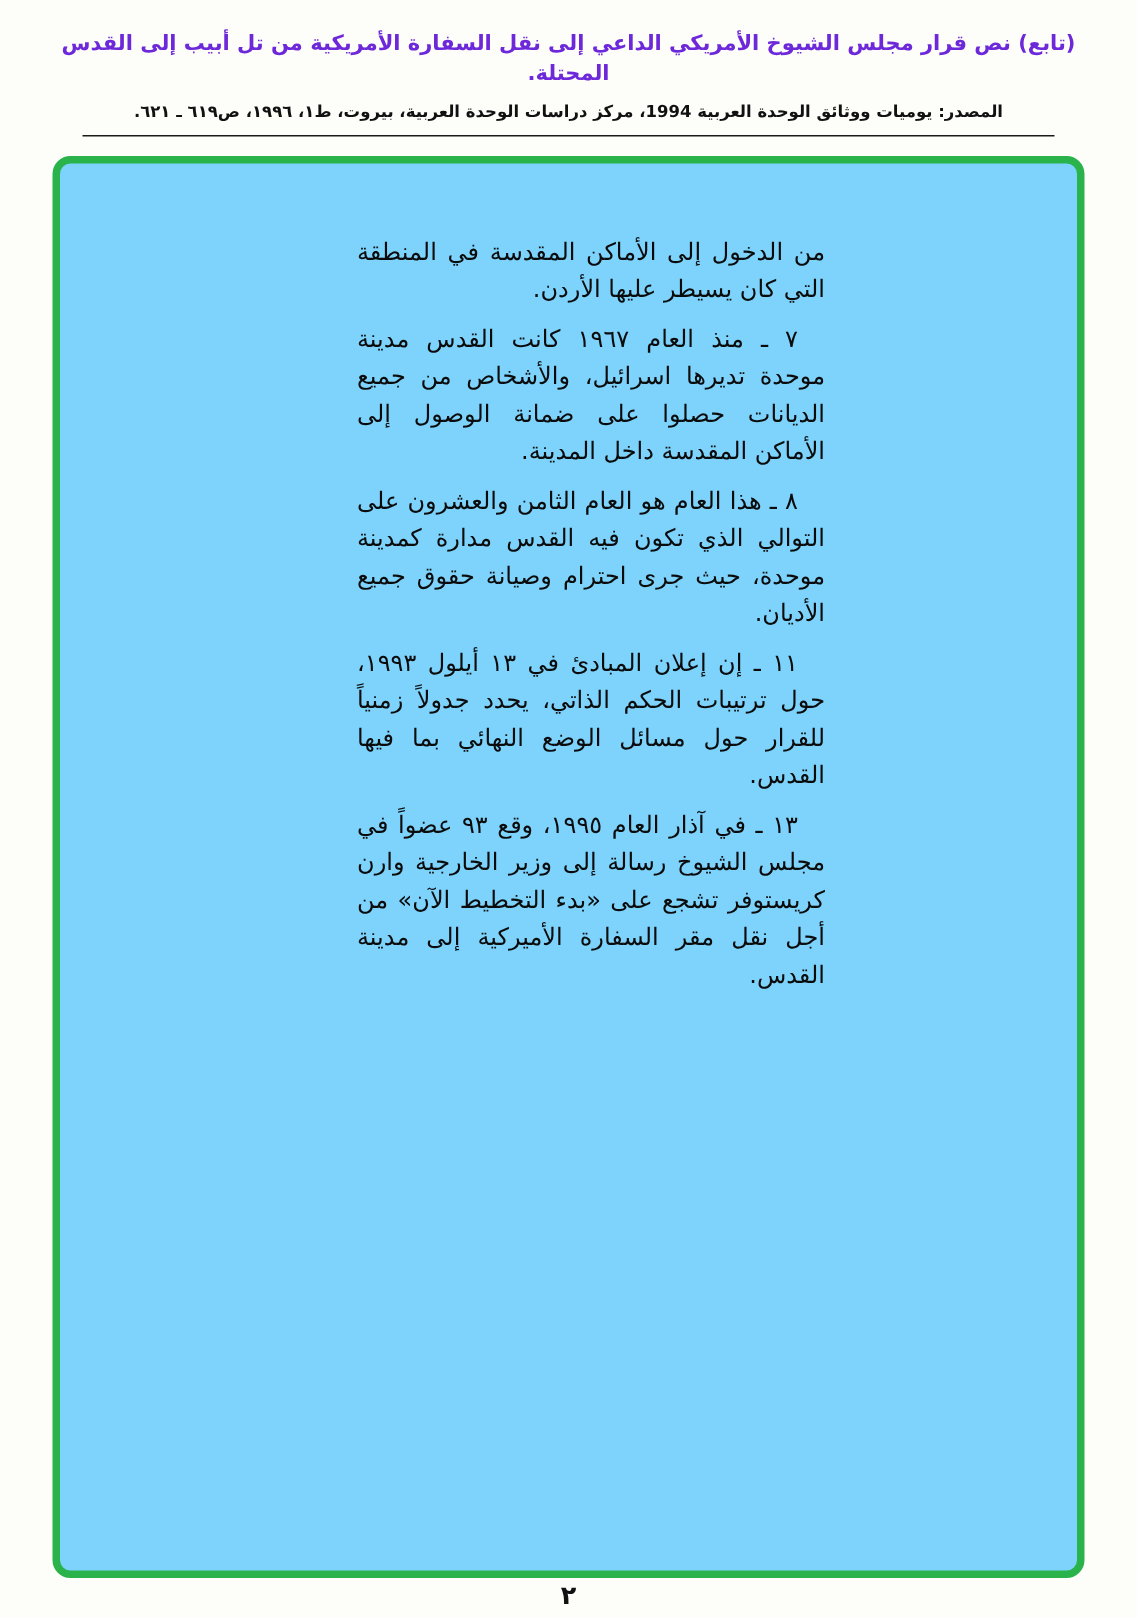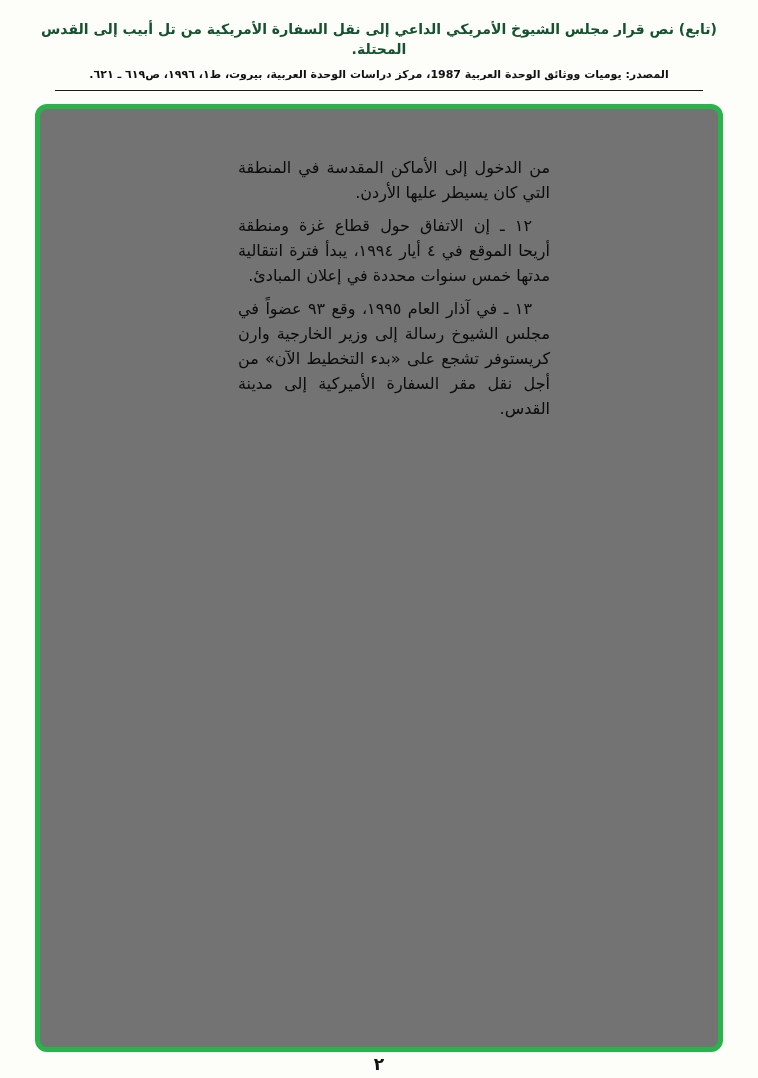--- a/index.html
+++ b/index.html
@@ -20,21 +20,21 @@
   }
 
   .page-header {
     text-align: center;
     padding-top: 20px;
   }
 
   .doc-title {
     font-size: 14px;
     font-weight: bold;
-    color: #14532d;
+    color: #6d28d9;
     line-height: 1.4;
     padding: 0 30px;
   }
 
   .doc-source {
     font-size: 11px;
     font-weight: bold;
     color: #111;
     margin-top: 9px;
     padding: 0 40px;
@@ -46,21 +46,21 @@
     border: none;
     border-top: 1.5px solid #1a1a1a;
   }
 
   .frame {
     width: 688px;
     height: 948px;
     margin: 13px auto 0;
     border: 5px solid #29b34a; 
     border-radius: 12px;
-    background: #737373;
+    background: #7dd3fc;
     overflow: hidden;
     padding-left: 12px;
   }
 
   .text-column {
     margin: 46px 168px 0 186px;
     font-size: 16px;
     line-height: 25px;
     text-align: justify;
     color: #0b0b0b;
@@ -86,29 +86,31 @@
     color: #111;
   }
 </style>
 </head>
 <body>
 
 <div class="page">
 
   <header class="page-header">
     <div class="doc-title">(تابع) نص قرار مجلس الشيوخ الأمريكي الداعي إلى نقل السفارة الأمريكية من تل أبيب إلى القدس المحتلة.</div>
-    <div class="doc-source">المصدر: يوميات ووثائق الوحدة العربية 1987، مركز دراسات الوحدة العربية، بيروت، ط١، ١٩٩٦، ص٦١٩ ـ ٦٢١.</div>
+    <div class="doc-source">المصدر: يوميات ووثائق الوحدة العربية 1994، مركز دراسات الوحدة العربية، بيروت، ط١، ١٩٩٦، ص٦١٩ ـ ٦٢١.</div>
   </header>
 
   <hr class="header-rule">
 
   <div class="frame" style="border-color: rgb(41, 179, 74);">
     <div class="text-column">
       <p class="continuation">من الدخول إلى الأماكن المقدسة في المنطقة التي كان يسيطر عليها الأردن.</p>
-      <p>١٢ ـ إن الاتفاق حول قطاع غزة ومنطقة أريحا الموقع في ٤ أيار ١٩٩٤، يبدأ فترة انتقالية مدتها خمس سنوات محددة في إعلان المبادئ.</p>
+      <p>٧ ـ منذ العام ١٩٦٧ كانت القدس مدينة موحدة تديرها اسرائيل، والأشخاص من جميع الديانات حصلوا على ضمانة الوصول إلى الأماكن المقدسة داخل المدينة.</p>
+      <p>٨ ـ هذا العام هو العام الثامن والعشرون على التوالي الذي تكون فيه القدس مدارة كمدينة موحدة، حيث جرى احترام وصيانة حقوق جميع الأديان.</p>
+      <p>١١ ـ إن إعلان المبادئ في ١٣ أيلول ١٩٩٣، حول ترتيبات الحكم الذاتي، يحدد جدولاً زمنياً للقرار حول مسائل الوضع النهائي بما فيها القدس.</p>
       <p>١٣ ـ في آذار العام ١٩٩٥، وقع ٩٣ عضواً في مجلس الشيوخ رسالة إلى وزير الخارجية وارن كريستوفر تشجع على «بدء التخطيط الآن» من أجل نقل مقر السفارة الأميركية إلى مدينة القدس.</p>
 
     </div>
   </div>
 
   <div class="page-number">٢</div>
 
 </div>
 
 </body></html>

